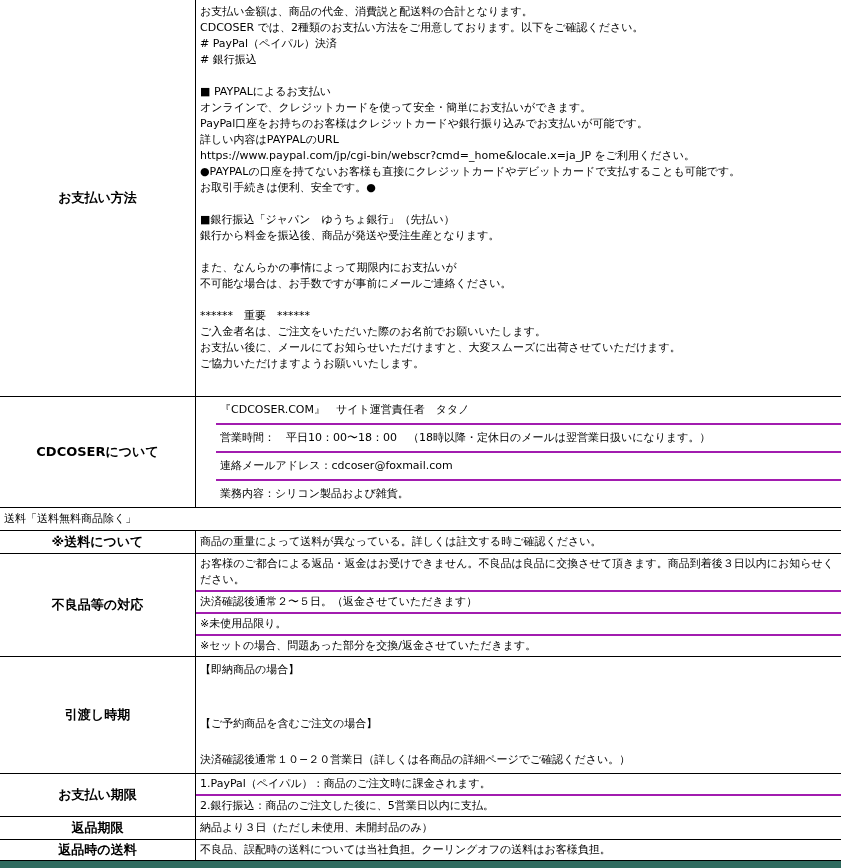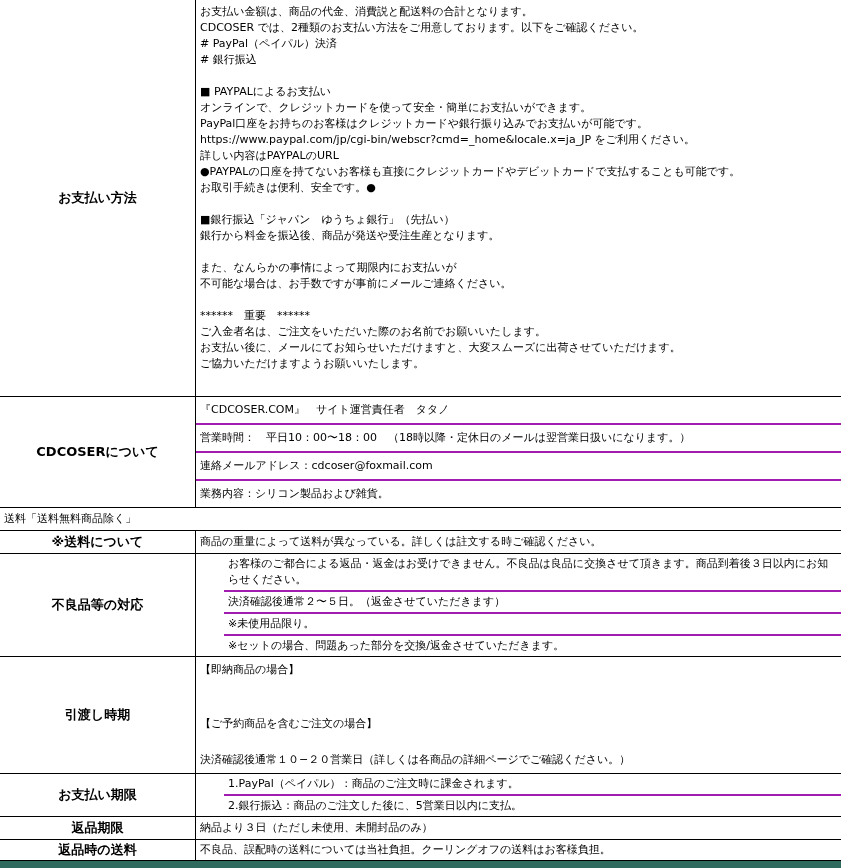--- a/index.html
+++ b/index.html
@@ -22,26 +22,26 @@
   .content-cell { flex:1 1 auto; display:flex; flex-direction:column; min-width:0; }
   .section { padding:3px 4px; }
   .section + .section { border-top:2px solid #a21caf; }
   .section.bold .line { font-weight:normal; }
   .line { font-size:11px; line-height:16px; word-break:break-all; }
   .line.blank { min-height:16px; }
 
   
   .r-payment-method { flex:1 1 auto; }              
   .r-payment-method .section { padding:4px; }
-  .r-about-cdcoser .section { padding:5px 4px; }
+  .r-about-cdcoser .section { padding:5px 4px;margin-left:20px; }
   .r-extra-fees .section,
   .r-about-shipping .section,
   .r-return-deadline .section { padding:3px 4px; }
   .r-defective-items .section,
-  .r-payment-deadline .section { padding:2px 4px;margin-left:28px; }
+  .r-payment-deadline .section { padding:2px 4px; }
   .r-delivery-time .section { padding:4px; }
   .r-delivery-time .line { line-height:18px; }
   .r-delivery-time .line.blank { min-height:18px; }
   .r-return-shipping .section { padding:2px 4px; }
 
   .footer-bar { flex:0 0 7px; height:7px; width:100%; background:#2f6b5f; }
 </style>
 </head>
 <body style="color: rgb(0, 0, 0); background: rgb(255, 255, 255);">
 
@@ -52,22 +52,22 @@
         <div class="content-cell">
           <div class="section">
             <div class="line">お支払い金額は、商品の代金、消費説と配送料の合計となります。</div>
             <div class="line">CDCOSER では、2種類のお支払い方法をご用意しております。以下をご確認ください。</div>
             <div class="line"># PayPal（ペイパル）決済</div>
             <div class="line"># 銀行振込</div>
             <div class="line blank"></div>
             <div class="line">■ PAYPALによるお支払い</div>
             <div class="line">オンラインで、クレジットカードを使って安全・簡単にお支払いができます。</div>
             <div class="line">PayPal口座をお持ちのお客様はクレジットカードや銀行振り込みでお支払いが可能です。</div>
+            <div class="line">詳しい内容はPAYPALのURL</div>
             <div class="line">https://www.paypal.com/jp/cgi-bin/webscr?cmd=_home&amp;locale.x=ja_JP をご利用ください。</div>
-            <div class="line">詳しい内容はPAYPALのURL</div>
             <div class="line">●PAYPALの口座を持てないお客様も直接にクレジットカードやデビットカードで支払することも可能です。</div>
             <div class="line">お取引手続きは便利、安全です。●</div>
             <div class="line blank"></div>
             <div class="line">■銀行振込「ジャパン　ゆうちょ銀行」（先払い）</div>
             <div class="line">銀行から料金を振込後、商品が発送や受注生産となります。</div>
             <div class="line blank"></div>
             <div class="line">また、なんらかの事情によって期限内にお支払いが</div>
             <div class="line">不可能な場合は、お手数ですが事前にメールご連絡ください。</div>
             <div class="line blank"></div>
             <div class="line">******　重要　******</div>

